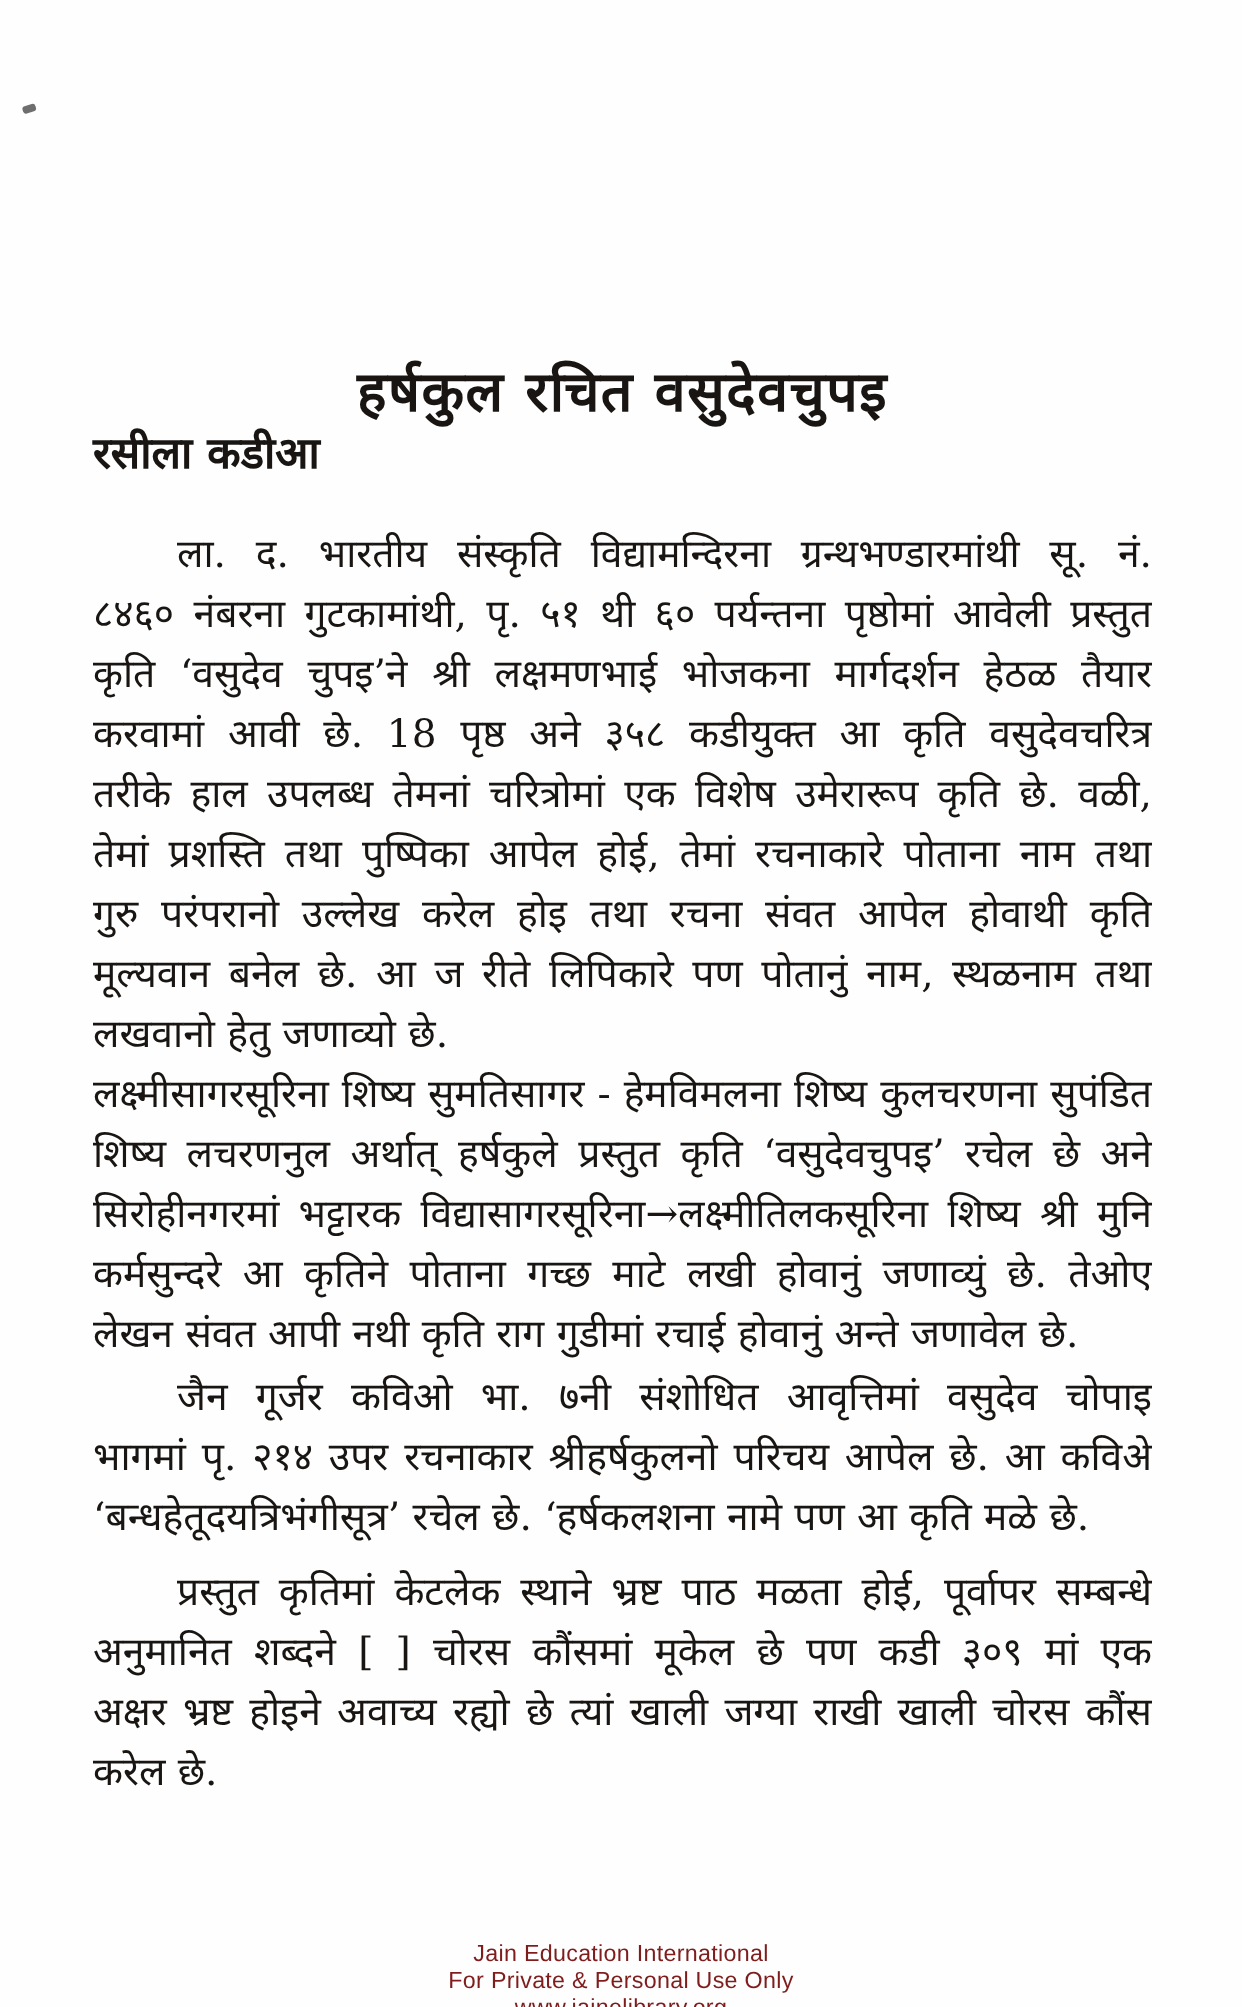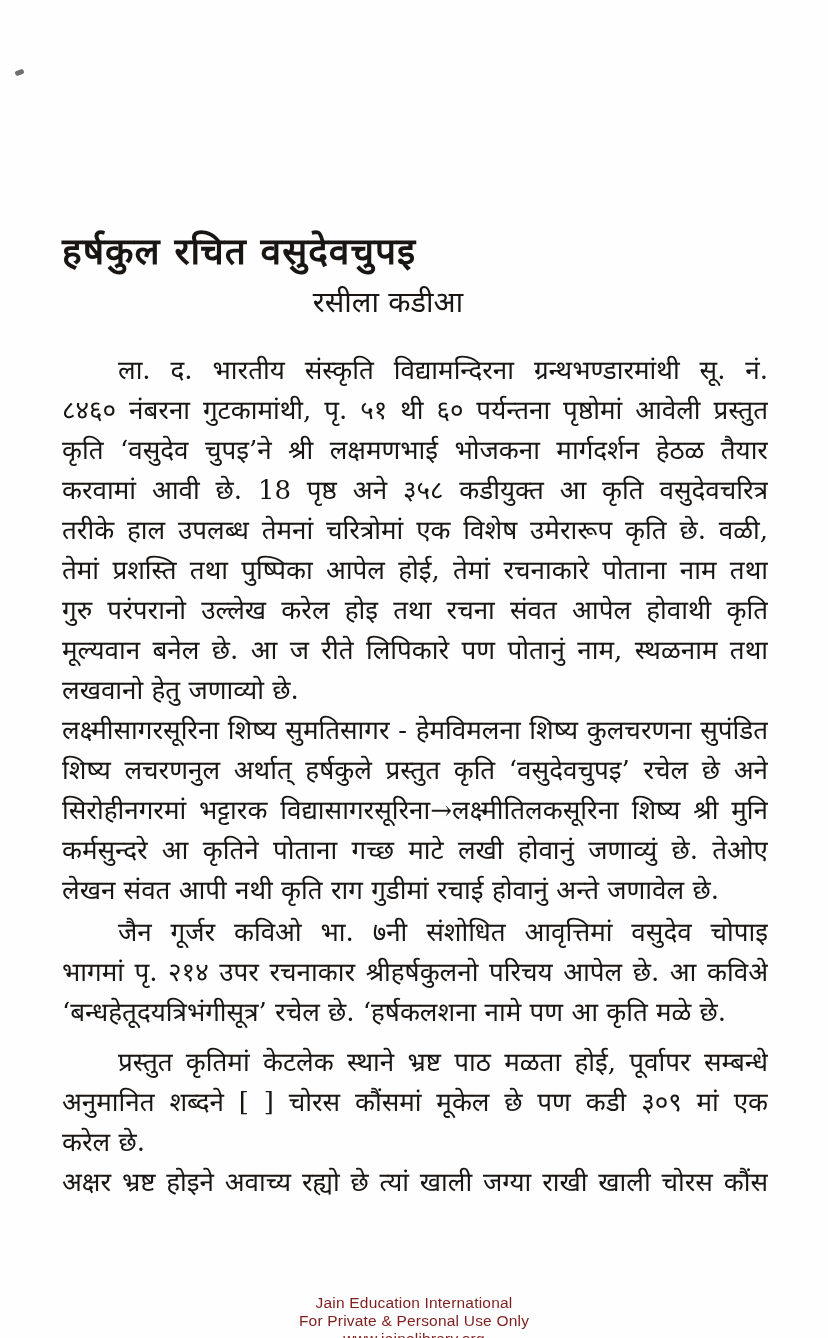--- a/index.html
+++ b/index.html
@@ -22,37 +22,38 @@
     left: 15px;
     width: 9px;
     height: 5px;
     background: #4a4a4a;
     border-radius: 2px;
     transform: rotate(-18deg);
     opacity: 0.8;
   }
   .title {
     position: absolute;
-    top: 224px;
+    top: 234px;
     left: 62px;
     width: 706px;
+    text-align: center;
     font-size: 37px;
     font-weight: bold;
     letter-spacing: 1px;
     white-space: nowrap;
   }
   .author {
     position: absolute;
     top: 281px;
-    left: 50px;
+    left: 62px;
     width: 706px;
     padding-right: 30px;
-    text-align: center;
+    text-align: left;
     font-size: 29px;
-    font-weight: normal;
+    font-weight: bold;
   }
   .body-text {
     position: absolute;
     top: 350px;
     left: 62px;
     width: 706px;
     font-size: 26px;
   }
   .line {
     height: 40px;
@@ -112,22 +113,22 @@
         <div class="line last">लेखन संवत आपी नथी कृति राग गुडीमां रचाई होवानुं अन्ते जणावेल छे.</div>
       </div>
       <div class="para">
         <div class="line first">जैन गूर्जर कविओ भा. ७नी संशोधित आवृत्तिमां वसुदेव चोपाइ</div>
         <div class="line">भागमां पृ. २१४ उपर रचनाकार श्रीहर्षकुलनो परिचय आपेल छे. आ कविअे</div>
         <div class="line last">‘बन्धहेतूदयत्रिभंगीसूत्र’ रचेल छे. ‘हर्षकलशना नामे पण आ कृति मळे छे.</div>
       </div>
       <div class="para">
         <div class="line first">प्रस्तुत कृतिमां केटलेक स्थाने भ्रष्ट पाठ मळता होई, पूर्वापर सम्बन्धे</div>
         <div class="line">अनुमानित शब्दने [ ] चोरस कौंसमां मूकेल छे पण कडी ३०९ मां एक</div>
+        <div class="line">अक्षर भ्रष्ट होइने अवाच्य रह्यो छे त्यां खाली जग्या राखी खाली चोरस कौंस</div>
         <div class="line last">करेल छे.</div>
-        <div class="line">अक्षर भ्रष्ट होइने अवाच्य रह्यो छे त्यां खाली जग्या राखी खाली चोरस कौंस</div>
       </div>
     </div>
 
   <div class="footer">
     <span>Jain Education International</span>
     <span>For Private &amp; Personal Use Only</span>
     <span>www.jainelibrary.org</span>
   </div>
 </div>
 

